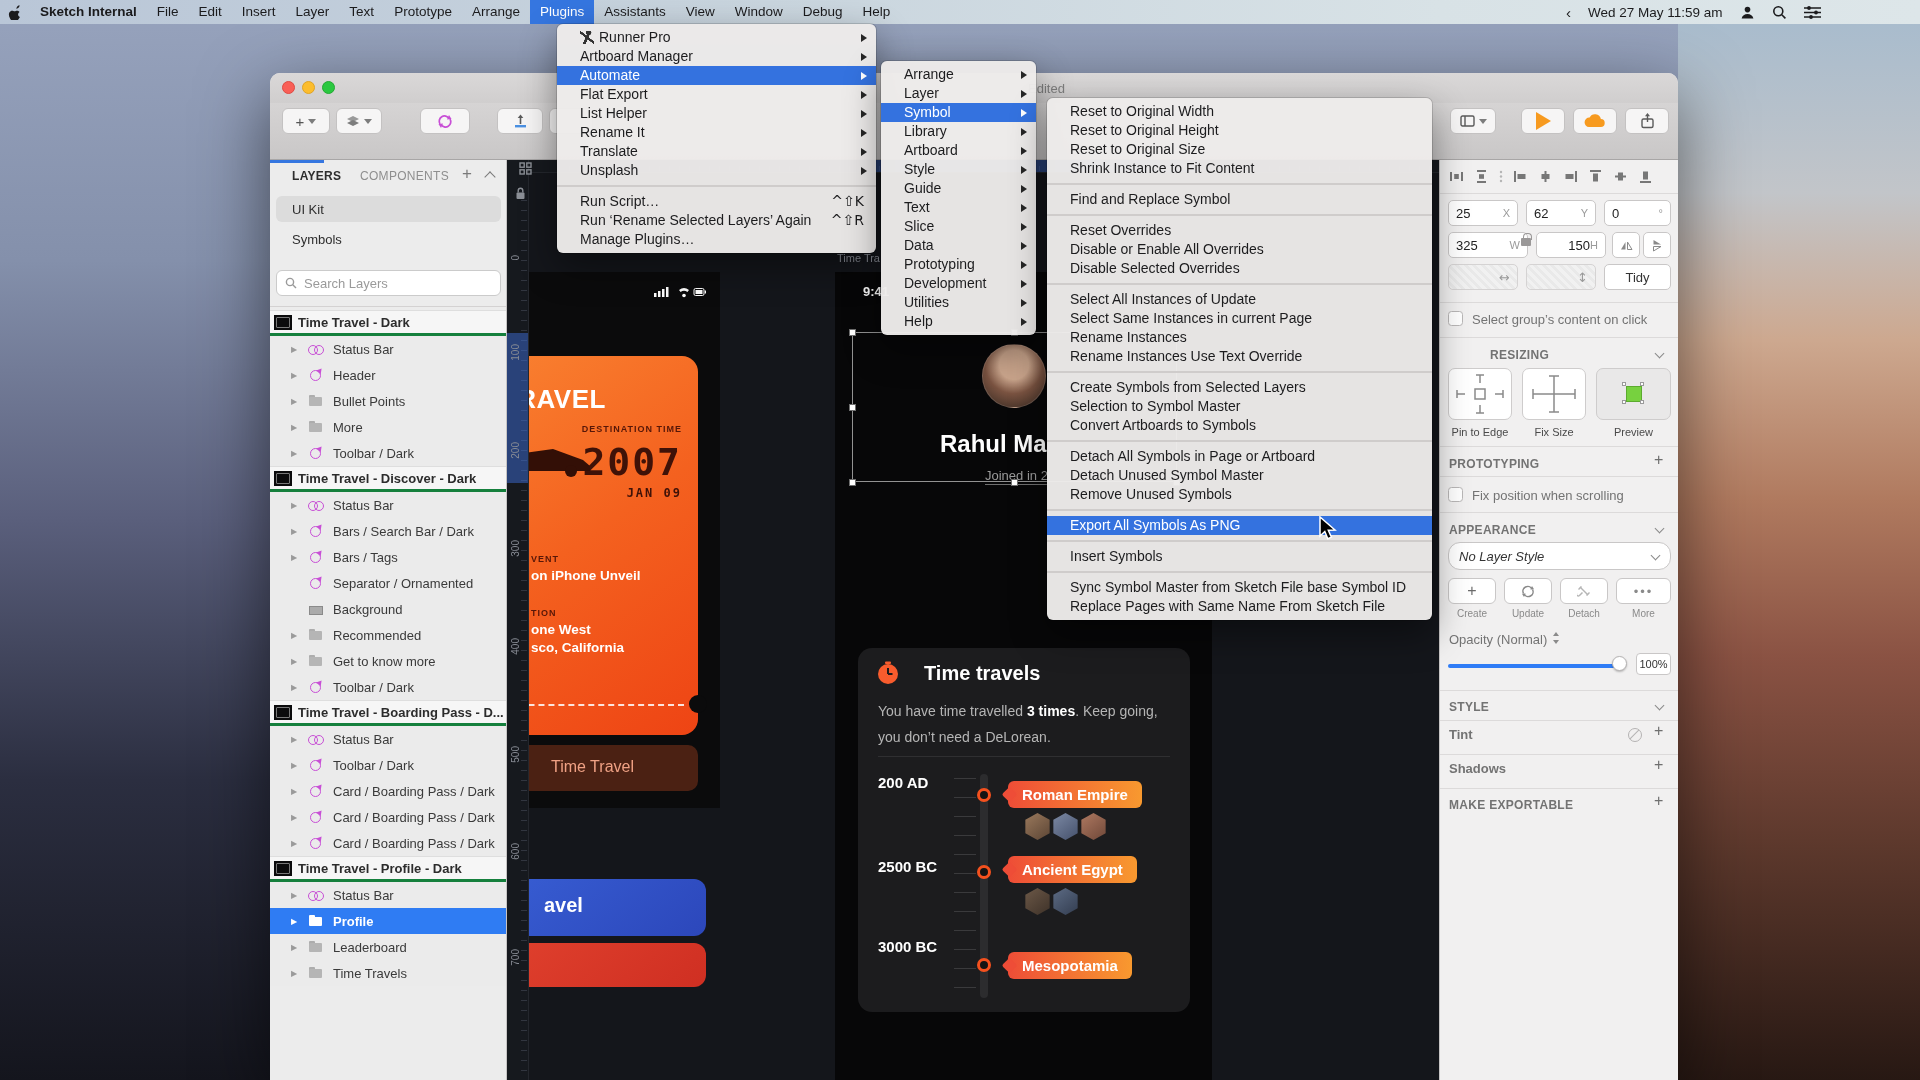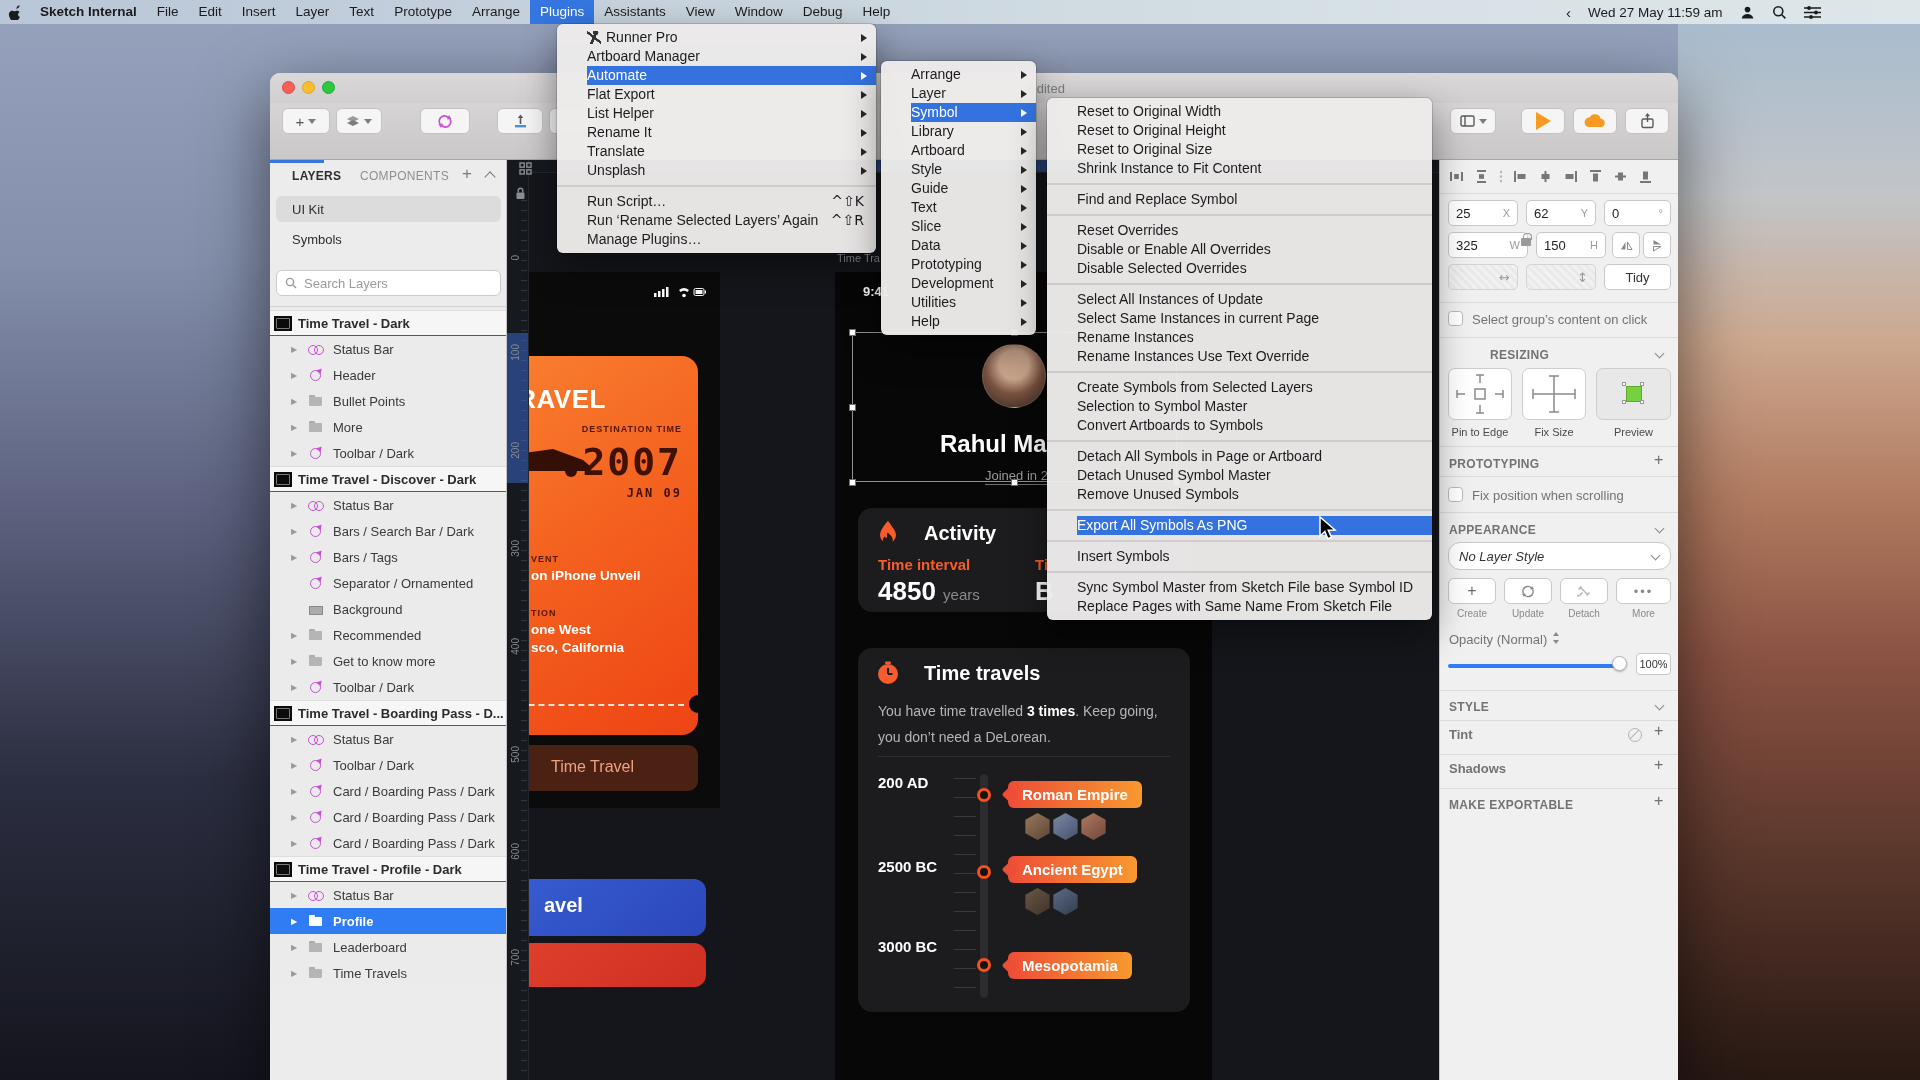--- a/index.html
+++ b/index.html
@@ -48,21 +48,21 @@
   .sb-tab:not(.active){ color:#8e8e8e; }
   .sb-plus { position:absolute; left:192px; top:4px; font-size:17px; color:#7a7a7a; }
   .sb-chevup { position:absolute; left:216px; top:13px; width:8px; height:8px; border-left:1.6px solid #7a7a7a; border-top:1.6px solid #7a7a7a; transform:rotate(45deg); }
   .page-row { position:absolute; left:6px; width:225px; height:26px; border-radius:6px; font-size:13px; color:#2e2e2e; display:flex; align-items:center; padding-left:16px; }
   .page-row.sel { background:#dcdcdc; }
   .search-field { position:absolute; left:6px; top:110px; width:225px; height:26px; background:#fff; border:1px solid #cbcbcb; border-radius:6px; display:flex; align-items:center; padding-left:8px; gap:6px; }
   .search-ph { font-size:13px; color:#9a9a9a; }
   .sb-div { position:absolute; left:0; top:146px; width:100%; height:1px; background:#d4d2d2; }
   .tree { position:absolute; left:0; top:150px; width:100%; }
   .lrow { height:26px; display:flex; align-items:center; font-size:13px; color:#3a3a3a; background:#ebebeb; }
-  .lrow.header { background:#f6f6f6; border-top:1px solid #dedede; border-bottom:1px solid #15803d; font-weight:bold; color:#2c2c2c; }
+  .lrow.header { background:#f6f6f6; border-top:1px solid #dedede; border-bottom:3px solid #15803d; font-weight:bold; color:#2c2c2c; }
   .lrow.header .arr { margin-left:8px; }
   .lrow.child .arr { margin-left:21px; }
   .arr { width:12px; font-size:8px; color:#9a9a9a; font-family:"DejaVu Sans",sans-serif; }
   .lrow.header .arr { color:#555; }
   .llabel { margin-left:8px; white-space:nowrap; }
   .lrow.sel { background:#2f7cf3; color:#fff; font-weight:bold; }
   .lrow.sel .arr { color:#fff; }
   .lic { width:18px; height:15px; position:relative; display:inline-block; margin-left:4px; flex:none; }
   .lic.artboard::before { content:""; position:absolute; left:2px; top:2px; width:12px; height:9px; border:1.5px solid #787878; border-radius:1px; }
   .lic.artboard::after { content:""; position:absolute; left:6px; top:12px; width:5px; height:1.5px; background:#787878; }
@@ -167,21 +167,21 @@
   .stepper::before { content:""; position:absolute; left:1px; top:0; border-left:3.5px solid transparent; border-right:3.5px solid transparent; border-bottom:4px solid #8a8a8a; }
   .stepper::after { content:""; position:absolute; left:1px; bottom:0; border-left:3.5px solid transparent; border-right:3.5px solid transparent; border-top:4px solid #8a8a8a; }
   .none-swatch { position:absolute; left:188px; top:568px; width:14px; height:14px; border:1.4px solid #b5b3b3; border-radius:50%; }
   .none-swatch::after { content:""; position:absolute; left:-1px; top:5px; width:13px; height:1.4px; background:#b5b3b3; transform:rotate(-45deg); }
   .lockmini { position:absolute; left:81px; top:78px; width:10px; height:8px; background:#9a9898; border-radius:1px; }
   .lockmini::before { content:""; position:absolute; left:1.5px; top:-5px; width:7px; height:6px; border:1.5px solid #9a9898; border-bottom:none; border-radius:4px 4px 0 0; }
 
   
   .menu { position:absolute; background:rgba(237,235,234,.97); border-radius:6px; padding:4px 0; z-index:50;
     box-shadow:0 0 0 1px rgba(0,0,0,.14), 0 14px 36px rgba(0,0,0,.42); font-size:14px; color:#1c1c1e; }
-  .mitem { height:19px; line-height:19px; padding-right:28px; position:relative; white-space:nowrap;margin-left:30px; }
+  .mitem { height:19px; line-height:19px; padding-left:23px; padding-right:28px; position:relative; white-space:nowrap; }
   .mitem .msc { position:absolute; right:12px; font-family:"DejaVu Sans",sans-serif; }
   .mitem.sub::after { content:""; position:absolute; right:9px; top:5.5px; border-left:6px solid #262626; border-top:4px solid transparent; border-bottom:4px solid transparent; }
   .mitem.hl { background:#3472df; color:#fff; }
   .mitem.hl.sub::after { border-left-color:#fff; }
   .mitem.sep { height:2px; background:#cfcccb; margin:5px 0; padding:0; }
   .mitem.icon-runner .ml::before { content:""; display:inline-block; width:14px; height:13px; margin-right:5px; vertical-align:-2px;
     background:radial-gradient(circle at 62% 12%, #333 0 2.4px, transparent 3px),
                linear-gradient(115deg, transparent 42%, #333 43% 57%, transparent 58%),
                linear-gradient(38deg, transparent 44%, #333 45% 56%, transparent 57%); }
   .cursor { position:absolute; z-index:100; }
@@ -542,31 +542,20 @@
         <div class="promo-red" style="left:-164px;top:783px;width:363px;height:44px;"></div>
 
         
         <span class="ab-title" style="left:330px;top:92px;">Time Tra</span>
         <div class="artboard" style="left:328px;top:112px;width:377px;height:808px;background:#070708;">
           <span class="pf-time">9:41</span>
           <div class="pf-avatar"></div>
           <div class="pf-name">Rahul Ma</div>
           <div class="pf-joined">Joined in 2</div>
 
-          <div class="dark-card" style="top:236px;height:104px;">
-            <svg style="position:absolute;left:18px;top:12px;" width="24" height="26" viewBox="0 0 24 26">
-              <path d="M12 1 C12 1 4 9 4 15 a8 8 0 0 0 16 0 C20 11 16 7 14.5 4.2 13.5 2.4 12 1 12 1Z" fill="#f85c2d"></path>
-              <path d="M12 25 a5 5 0 0 1-3.5-8.6 C10 18 11 18.5 11 16.5 c0-1.5-.4-2.8.8-4 1.5 1.8 5 3.8 5 7.5 A5 5 0 0 1 12 25Z" fill="#1c1c1e"></path>
-            </svg>
-            <span class="card-title">Activity</span>
-            <span class="ac-lbl" style="left:20px;">Time interval</span>
-            <span class="ac-val" style="left:20px;"><span>4850</span> <span class="ac-unit">years</span></span>
-            <span class="ac-lbl" style="left:177px;">Ti</span>
-            <span class="ac-val" style="left:177px;">B</span>
-          </div>
 
           <div class="dark-card" style="top:376px;height:364px;">
             <svg style="position:absolute;left:18px;top:13px;" width="24" height="24" viewBox="0 0 24 24">
               <circle cx="12" cy="13" r="10" fill="#f85c2d"></circle>
                 <rect x="9" y="0.5" width="6" height="2.5" rx="1" fill="#f85c2d"></rect>
               <line x1="12" y1="13" x2="12" y2="7" stroke="#1c1c1e" stroke-width="2"></line>
                 <line x1="12" y1="13" x2="16.5" y2="13" stroke="#1c1c1e" stroke-width="2"></line>
             </svg>
             <span class="card-title">Time travels</span>
             <div class="tt-para">
@@ -701,21 +690,21 @@
           </div>
         <div class="ifield" style="left:164px;top:40px;width:67px;">
             <span class="val">0</span>
             <span class="unit">°</span>
           </div>
         <div class="ifield" style="left:8px;top:72px;width:80px;">
             <span class="val">325</span>
             <span class="unit">W</span>
           </div>
         <span class="lockmini"></span>
-        <div class="ifield" style="left:96px;top:72px;width:70px;">
+        <div class="ifield" style="left:96px;top:72px;width:70px;text-align:right;">
             <span class="val">150</span>
             <span class="unit">H</span>
           </div>
         <div class="ibtn" style="left:172px;top:72px;width:28px;">
           <svg width="13" height="13" viewBox="0 0 13 13">
               <path d="M1 10.5 5.5 3 5.5 10.5Z" fill="#8a8a8a"></path>
               <path d="M12 10.5 7.5 3 7.5 10.5Z" fill="none" stroke="#8a8a8a"></path>
             </svg>
         </div>
         <div class="ibtn" style="left:203px;top:72px;width:28px;">

